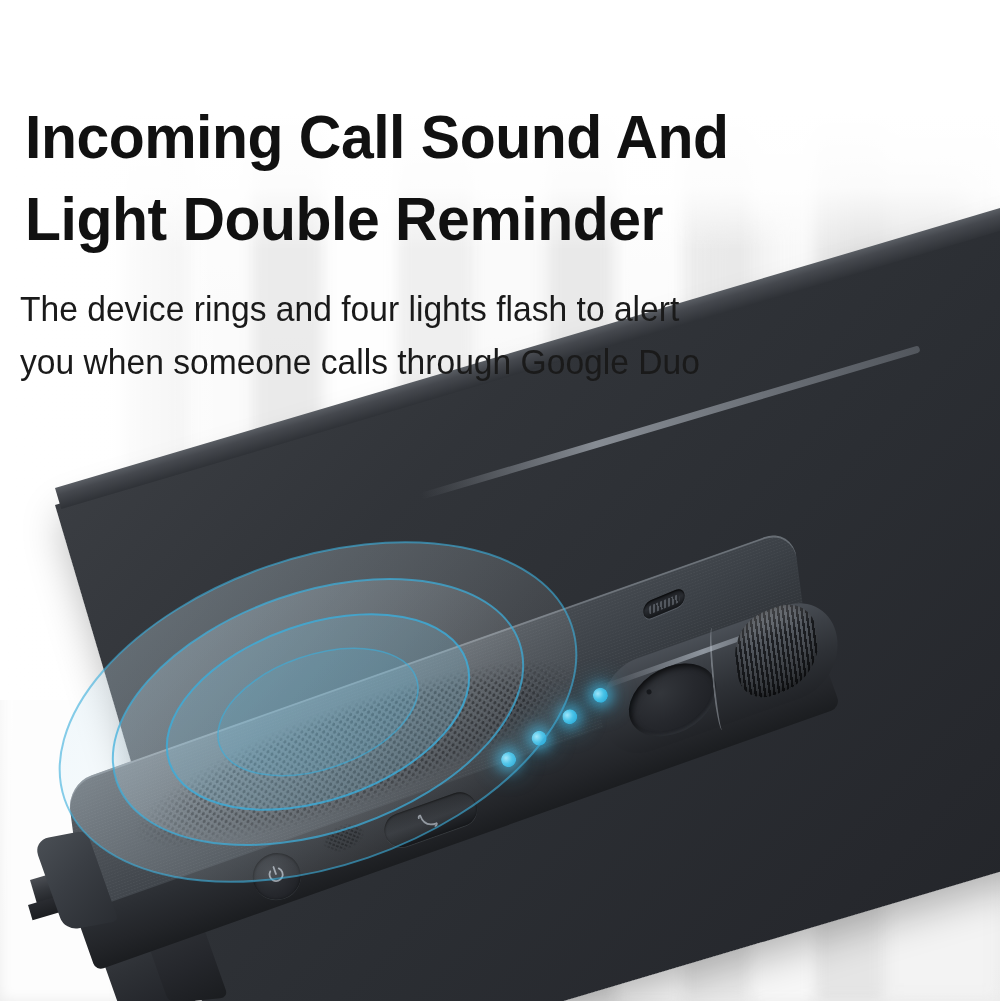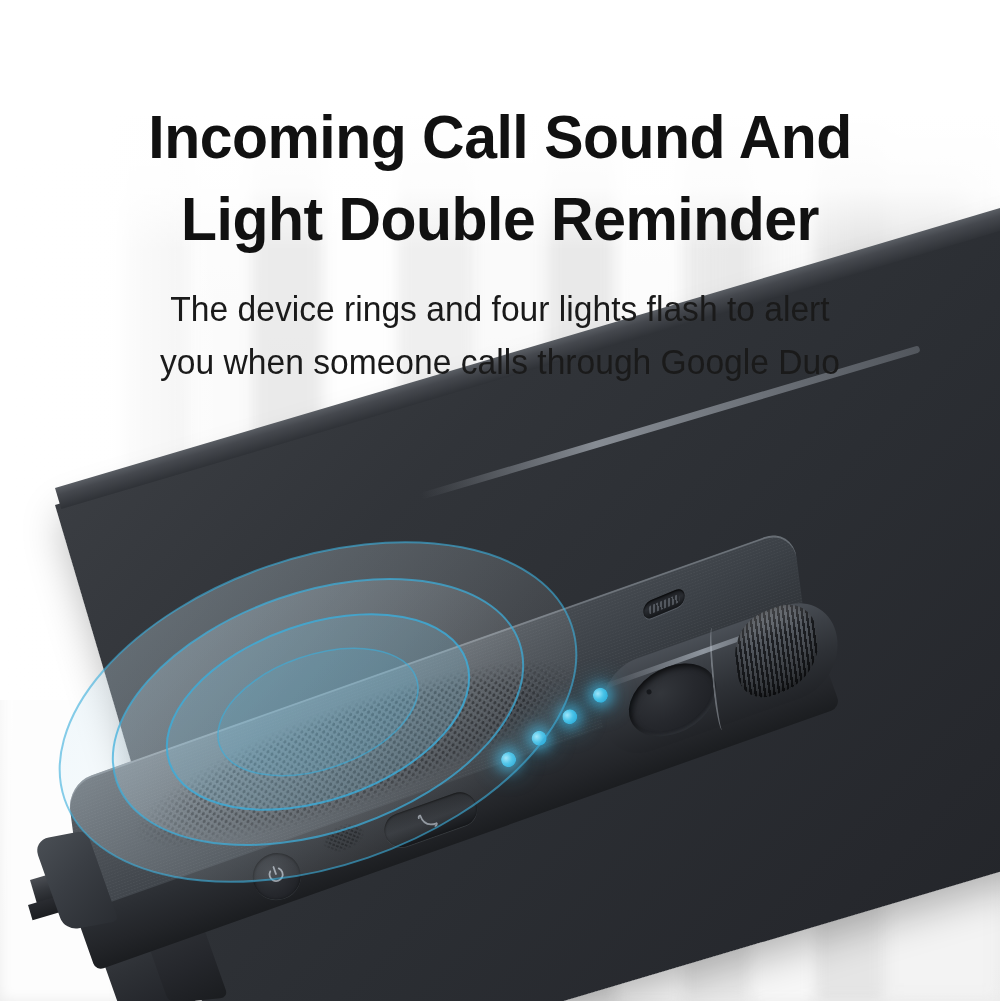--- a/index.html
+++ b/index.html
@@ -51,21 +51,21 @@
   .bg-topwash{
     position:absolute;left:0;top:0;width:1000px;height:250px;
     background:linear-gradient(180deg,#fff 0%,#fff 45%,rgba(255,255,255,.85) 75%,rgba(255,255,255,0) 100%);
   }
   .bg-leftwash{
     position:absolute;left:0;top:0;width:230px;height:700px;
     background:linear-gradient(90deg,#fff 0%,rgba(255,255,255,.92) 45%,rgba(255,255,255,0) 100%);
   }
 
   
-  .copy{position:absolute;left:0;top:0;width:1000px;text-align:center;z-index:40;}
+  .copy{position:absolute;left:0;top:0;width:1000px;text-align:left;z-index:40;}
   .headline{
     margin:0;
     padding-top:96px;
     font-size:62px;
     line-height:82px;
     font-weight:700;
     color:#111111;
     letter-spacing:-0.5px;
     transform:scaleX(.95);
     transform-origin:center top;

